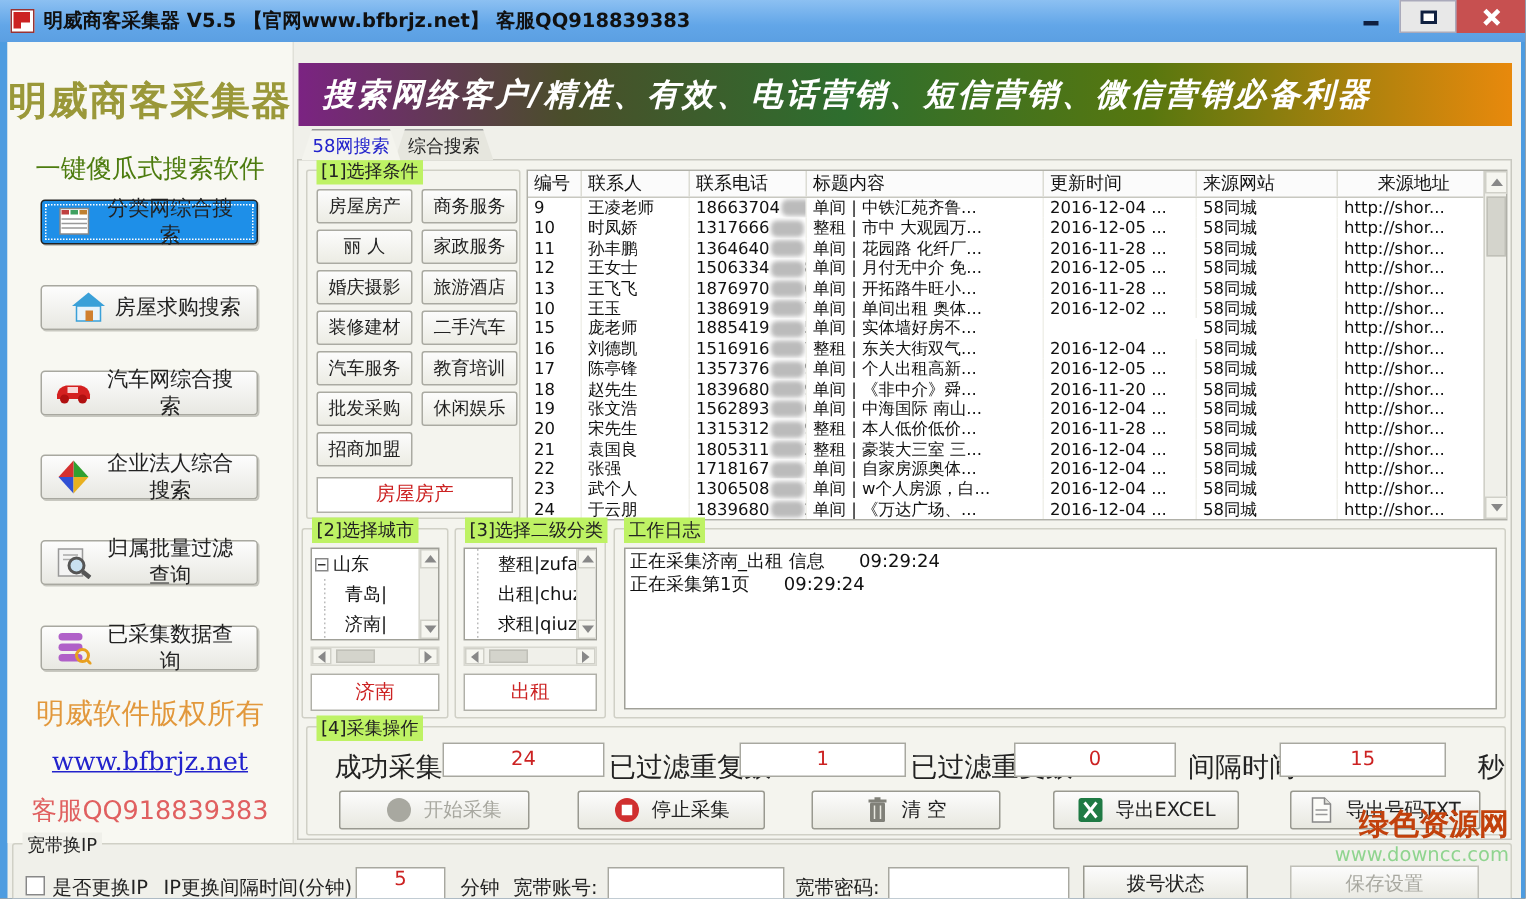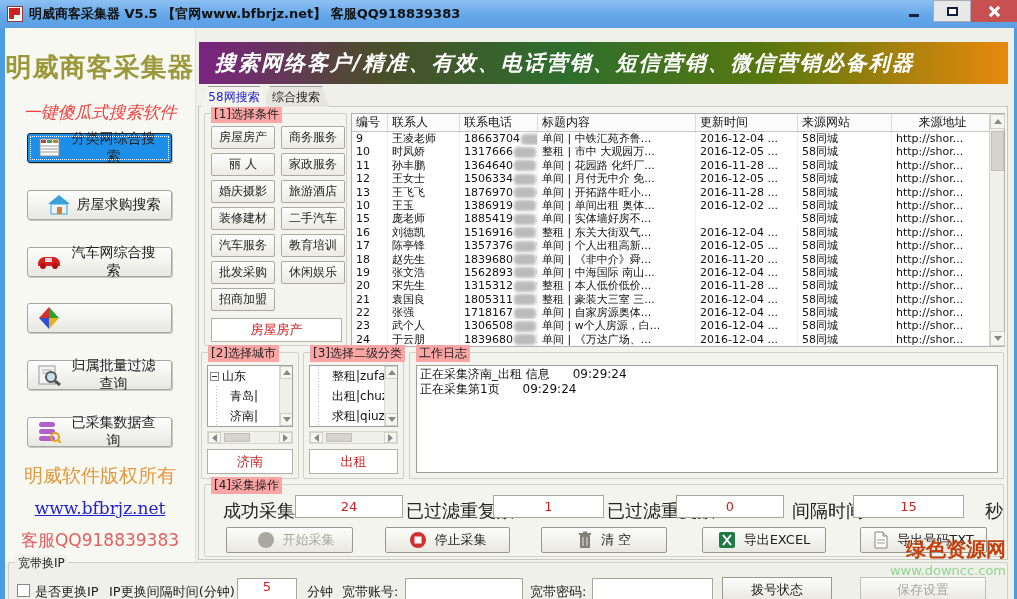--- a/index.html
+++ b/index.html
@@ -23,21 +23,21 @@
   .glyph-close{ position:relative; width:12px; height:12px; }
   .glyph-close:before,.glyph-close:after{ content:""; position:absolute; left:5px; top:0; width:3px; height:13px; background:#fff; }
   .glyph-close:before{ transform:rotate(45deg);} .glyph-close:after{ transform:rotate(-45deg);}
 
   
   .app-frame{ position:absolute; left:5px; top:28px; right:3px; bottom:0; background:#F0F0EA; }
 
   
   .sidebar{ position:absolute; left:0; top:0; width:191px; height:534px; background:#F8F8F2; border-right:1px solid #E0E0D8; }
   .app-title{ position:absolute; top:22px; width:100%; text-align:center; font-size:26px; font-weight:bold; color:#9A9839; letter-spacing:1px; }
-  .app-subtitle{ position:absolute; top:73px; width:100%; text-align:center; font-size:17px; color:#ef4444;font-style:italic; }
+  .app-subtitle{ position:absolute; top:73px; width:100%; text-align:center; font-size:17px; color:#4d7c0f; }
   .side-btn{ position:absolute; left:22px; width:145px; height:30px; background:linear-gradient(#FDFDFD,#E8E8E2); border:1px solid #A8A8A0; border-radius:3px; box-shadow:1px 1px 0 #C8C8C0; display:flex; align-items:center; font-size:14px; color:#222; cursor:pointer; }
   .side-btn .icon{ width:26px; height:22px; margin:0 4px 0 8px; display:flex; align-items:center; justify-content:center; }
   .side-btn .lbl{ flex:1; text-align:center; padding-right:10px; }
   .side-btn.active{ background:#1E8FE8; border:1px solid #222; outline:1px dotted #fff; outline-offset:-4px; }
   .copyright{ position:absolute; top:435px; width:100%; text-align:center; font-size:19px; color:#E2983C; }
   .website{ position:absolute; top:470px; width:100%; text-align:center; font-size:17px; color:#2222CC; text-decoration:underline; font-family:"DejaVu Serif","Liberation Serif",serif; }
   .qq-line{ position:absolute; top:501px; width:100%; text-align:center; font-size:17px; color:#E06060; }
 
   
   .banner{ position:absolute; left:194px; top:14px; width:809px; height:42px;
@@ -48,21 +48,21 @@
   
   .tab{ position:absolute; top:58px; height:21px; line-height:21px; text-align:center; font-size:12px;
     clip-path:polygon(7px 0,calc(100% - 7px) 0,100% 100%,0 100%); cursor:pointer; }
   .tab.active{ background:#F4F4EE; color:#2222CC; border-top:1px solid #999; z-index:3; }
   .tab.inactive{ background:#E6E6DE; color:#222; border-top:1px solid #999; z-index:2; }
 
   
   .tabpage{ position:absolute; left:193px; top:78px; width:810px; height:454px; background:#F4F4EE; border:1px solid #C8C8C0; }
 
   .groupbox{ position:absolute; border:1px solid #D0D0C6; border-radius:2px; }
-  .groupbox .legend{ position:absolute; top:-8px; left:6px; background:#fca5a5; font-size:12px; color:#222; padding:0 3px; white-space:nowrap; }
+  .groupbox .legend{ position:absolute; top:-8px; left:6px; background:#bef264; font-size:12px; color:#222; padding:0 3px; white-space:nowrap; }
   .cat-btn{ position:absolute; width:64px; height:23px; line-height:21px; text-align:center; font-size:12px; color:#222;
     background:linear-gradient(#FCFCFC,#ECECе4); background:linear-gradient(#FCFCFC,#ECECE4); border:1px solid #AAAAA2; border-radius:2px; cursor:pointer; white-space:nowrap; }
   .sel-box{ position:absolute; left:6px; width:131px; height:24px; line-height:22px; background:#FFFFFF; border:1px solid #B0B0A8; text-align:center; font-size:13px; color:#CC2222; }
 
   
   .datatable{ position:absolute; left:152px; top:6px; width:654px; height:234px; background:#fff; border:1px solid #B0B0A8; font-size:11px; }
   .thead{ display:flex; height:18px; border-bottom:1px solid #C8C8C0; background:#FBFBFB; }
   .th{ border-right:1px solid #DCDCD4; padding-left:4px; line-height:17px; font-size:12px; color:#111; overflow:hidden; white-space:nowrap; }
   .trow{ display:flex; height:13.4px; }
   .td{ border-right:1px solid #F0F0EA; padding-left:4px; line-height:13px; color:#111; overflow:hidden; white-space:nowrap; }
@@ -175,20 +175,21 @@
           </div>
           <div class="side-btn" style="top: 275px;">
             <span class="icon">
               <svg width="24" height="24" viewBox="0 0 24 24">
                 <polygon points="12,1 22,12 12,12" fill="#30A030"></polygon>
                 <polygon points="12,1 2,12 12,12" fill="#D43030"></polygon>
                 <polygon points="12,23 2,12 12,12" fill="#3050D4"></polygon>
                 <polygon points="12,23 22,12 12,12" fill="#E8B020"></polygon>
               </svg>
             </span>
+            <span class="lbl">企业法人综合搜索</span>
           </div>
           <div class="side-btn" style="top: 332px;">
             <span class="icon">
               <svg width="24" height="22" viewBox="0 0 24 22">
                 <rect x="2" y="2" width="16" height="18" fill="#F4F4F4" stroke="#999"></rect>
                 <line x1="5" y1="6" x2="15" y2="6" stroke="#AAA"></line>
                 <line x1="5" y1="9" x2="15" y2="9" stroke="#AAA"></line>
                 <circle cx="14" cy="13" r="5" fill="#C8E0F0" stroke="#555" stroke-width="2"></circle>
                 <line x1="18" y1="17" x2="23" y2="21" stroke="#555" stroke-width="3"></line>
               </svg>

